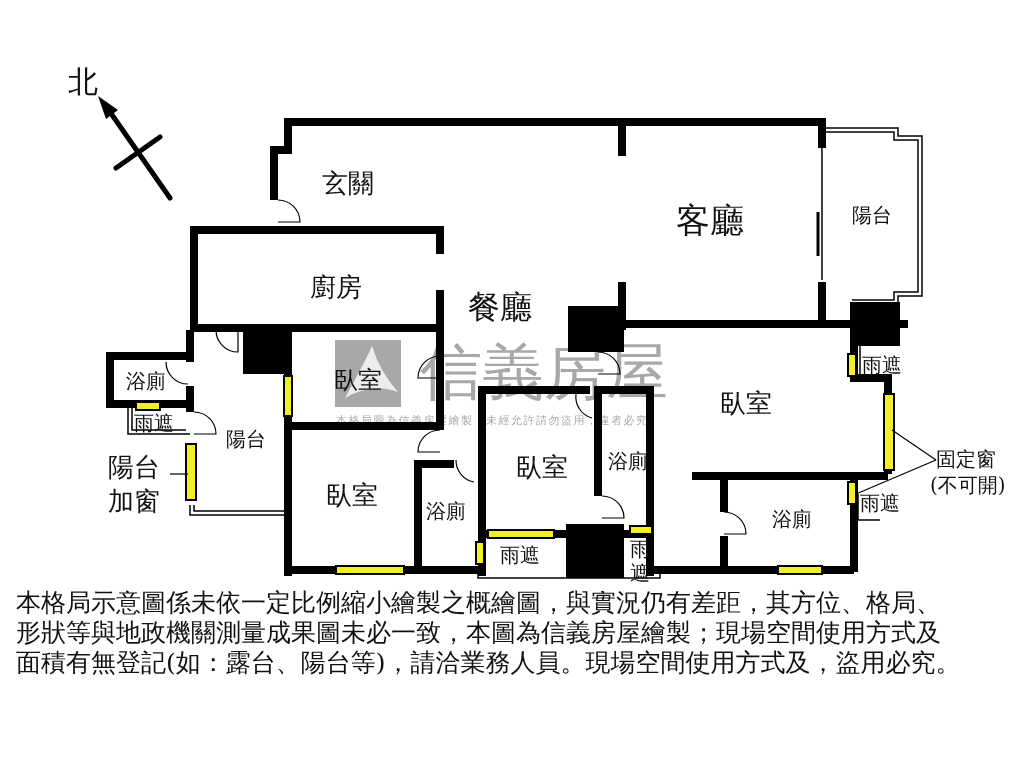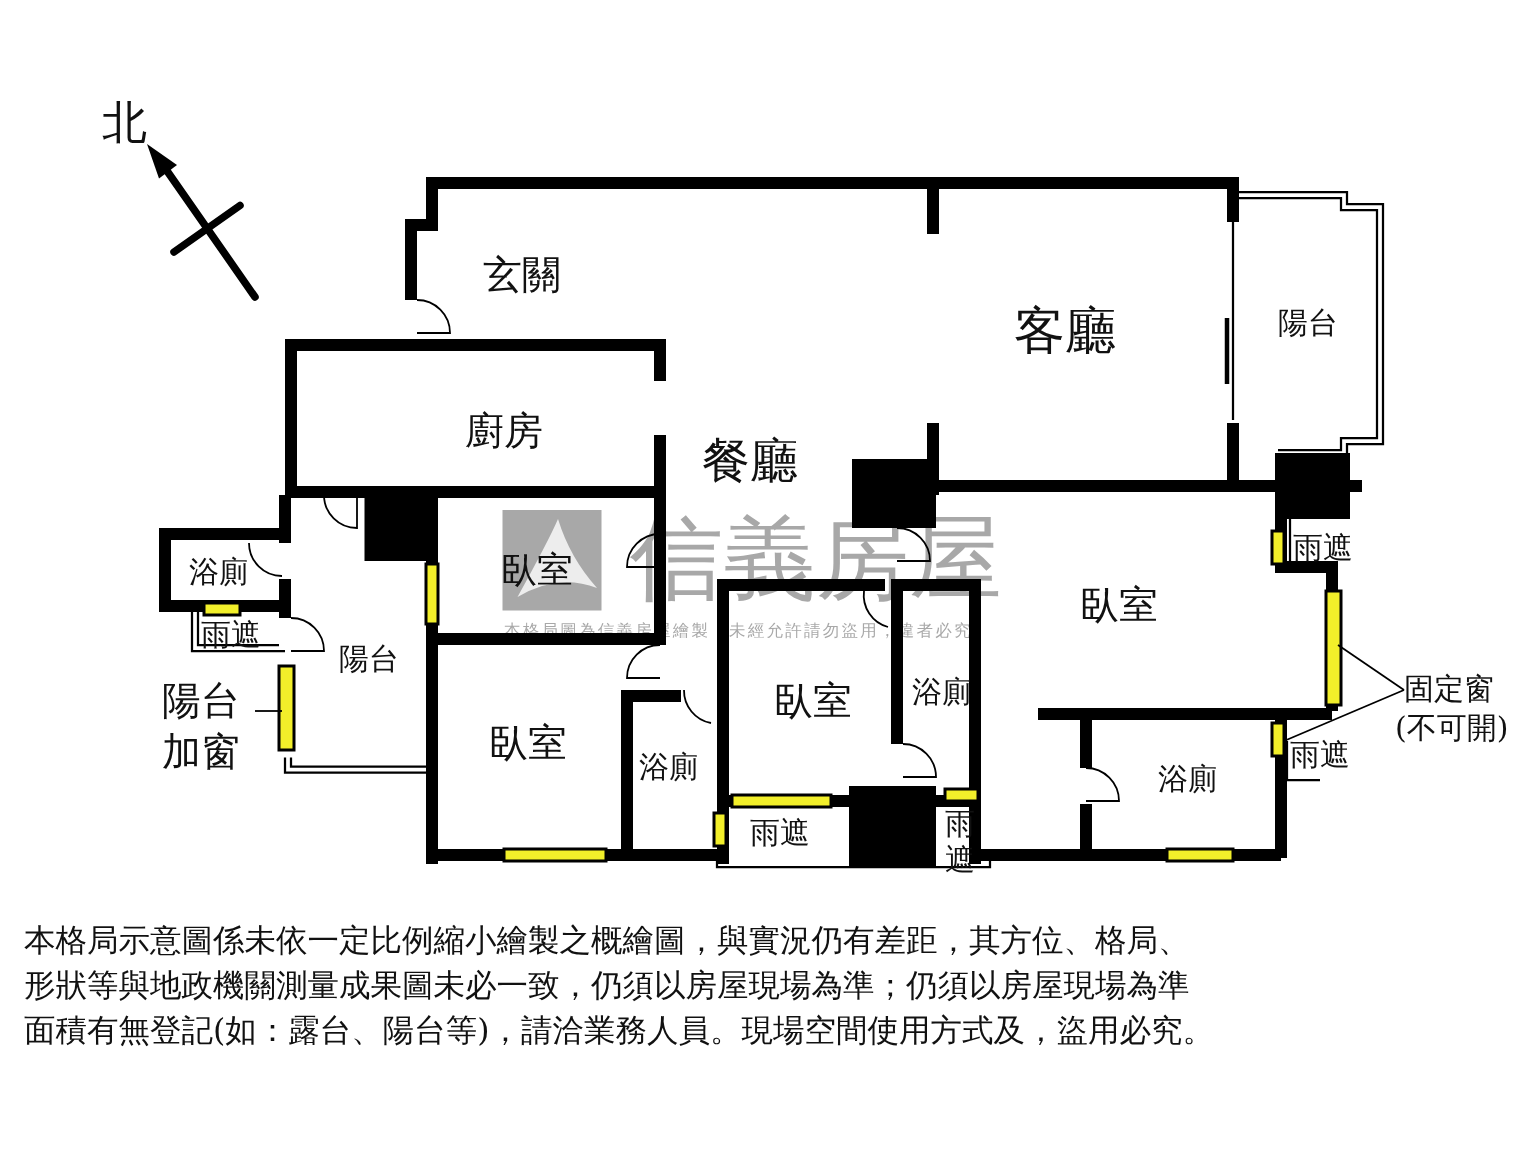--- a/index.html
+++ b/index.html
@@ -3,21 +3,21 @@
 <meta charset="utf-8">
 <style>
   html, body { margin:0; padding:0; background:#ffffff; }
   body { width:1024px; height:768px; position:relative; overflow:hidden; font-family:"DejaVu Serif","Liberation Serif",serif; }
   #plan { position:absolute; left:0; top:0; width:1024px; height:610px; }
   .wall { fill:#000000; }
   .thin { fill:none; stroke:#000; stroke-width:1.5; }
   .door { fill:none; stroke:#000; stroke-width:1.2; }
   .win { fill:#f2ef2a; stroke:#000; stroke-width:2; }
   .lbl { font-family:"DejaVu Serif","Liberation Serif",serif; fill:#111; }
-  #disclaimer { position:absolute; left:16px; top:612px; width:1000px; font-size:21px; line-height:30px; color:#111; font-family:"DejaVu Serif","Liberation Serif",serif; }
+  #disclaimer { position:absolute; left:16px; top:588px; width:1000px; font-size:25px; line-height:30px; color:#111; font-family:"DejaVu Serif","Liberation Serif",serif; }
   #disclaimer div { white-space:nowrap; }
 </style>
 </head>
 <body>
 
 <svg id="plan" viewBox="0 0 1024 610" xmlns="http://www.w3.org/2000/svg">
 
   <g>
     <line x1="170" y1="198" x2="110" y2="112" stroke="#000" stroke-width="5" stroke-linecap="round"></line>
     <polygon points="98,96 118,110 106,119" fill="#000"></polygon>
@@ -157,15 +157,15 @@
   <text class="lbl" x="720" y="412" font-size="26">臥室</text>
   <text class="lbl" x="862" y="372" font-size="20">雨遮</text>
   <text class="lbl" x="936" y="466" font-size="20">固定窗</text>
   <text class="lbl" x="930" y="492" font-size="20">(不可開)</text>
   <text class="lbl" x="860" y="510" font-size="20">雨遮</text>
   <text class="lbl" x="772" y="526" font-size="20">浴廁</text>
 </svg>
 
 <div id="disclaimer">
   <div>本格局示意圖係未依一定比例縮小繪製之概繪圖，與實況仍有差距，其方位、格局、</div>
-  <div>形狀等與地政機關測量成果圖未必一致，仍須以房屋現場為準；仍須以房屋現場為準</div>
+  <div>形狀等與地政機關測量成果圖未必一致，本圖為信義房屋繪製；現場空間使用方式及</div>
   <div>面積有無登記(如：露台、陽台等)，請洽業務人員。現場空間使用方式及，盜用必究。</div>
 </div>
 
 </body></html>

